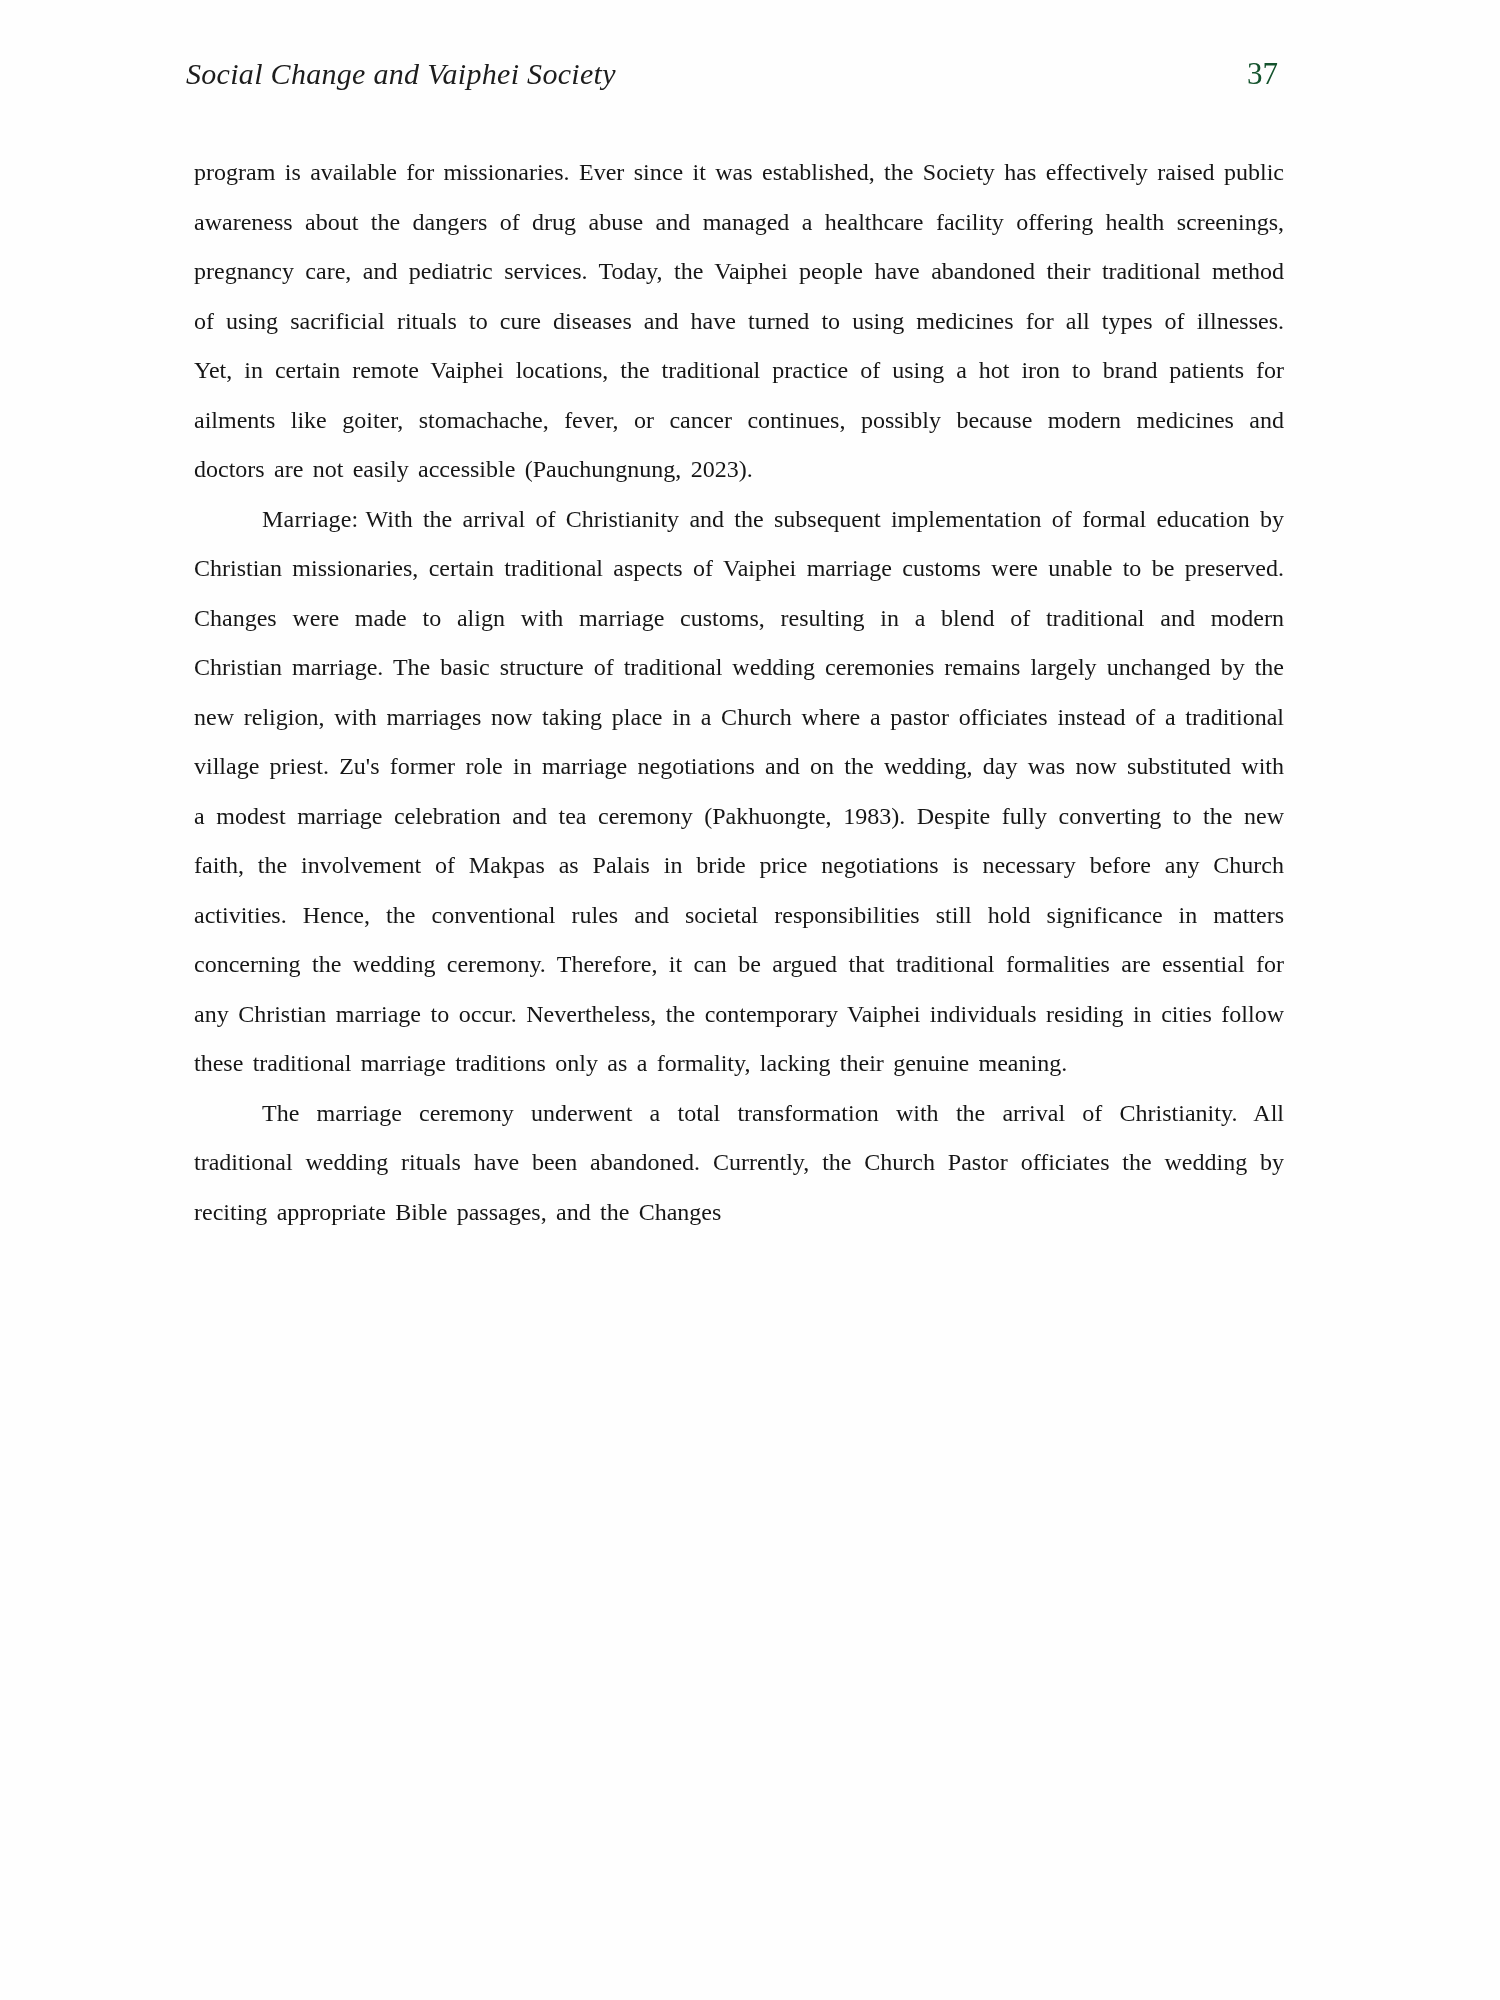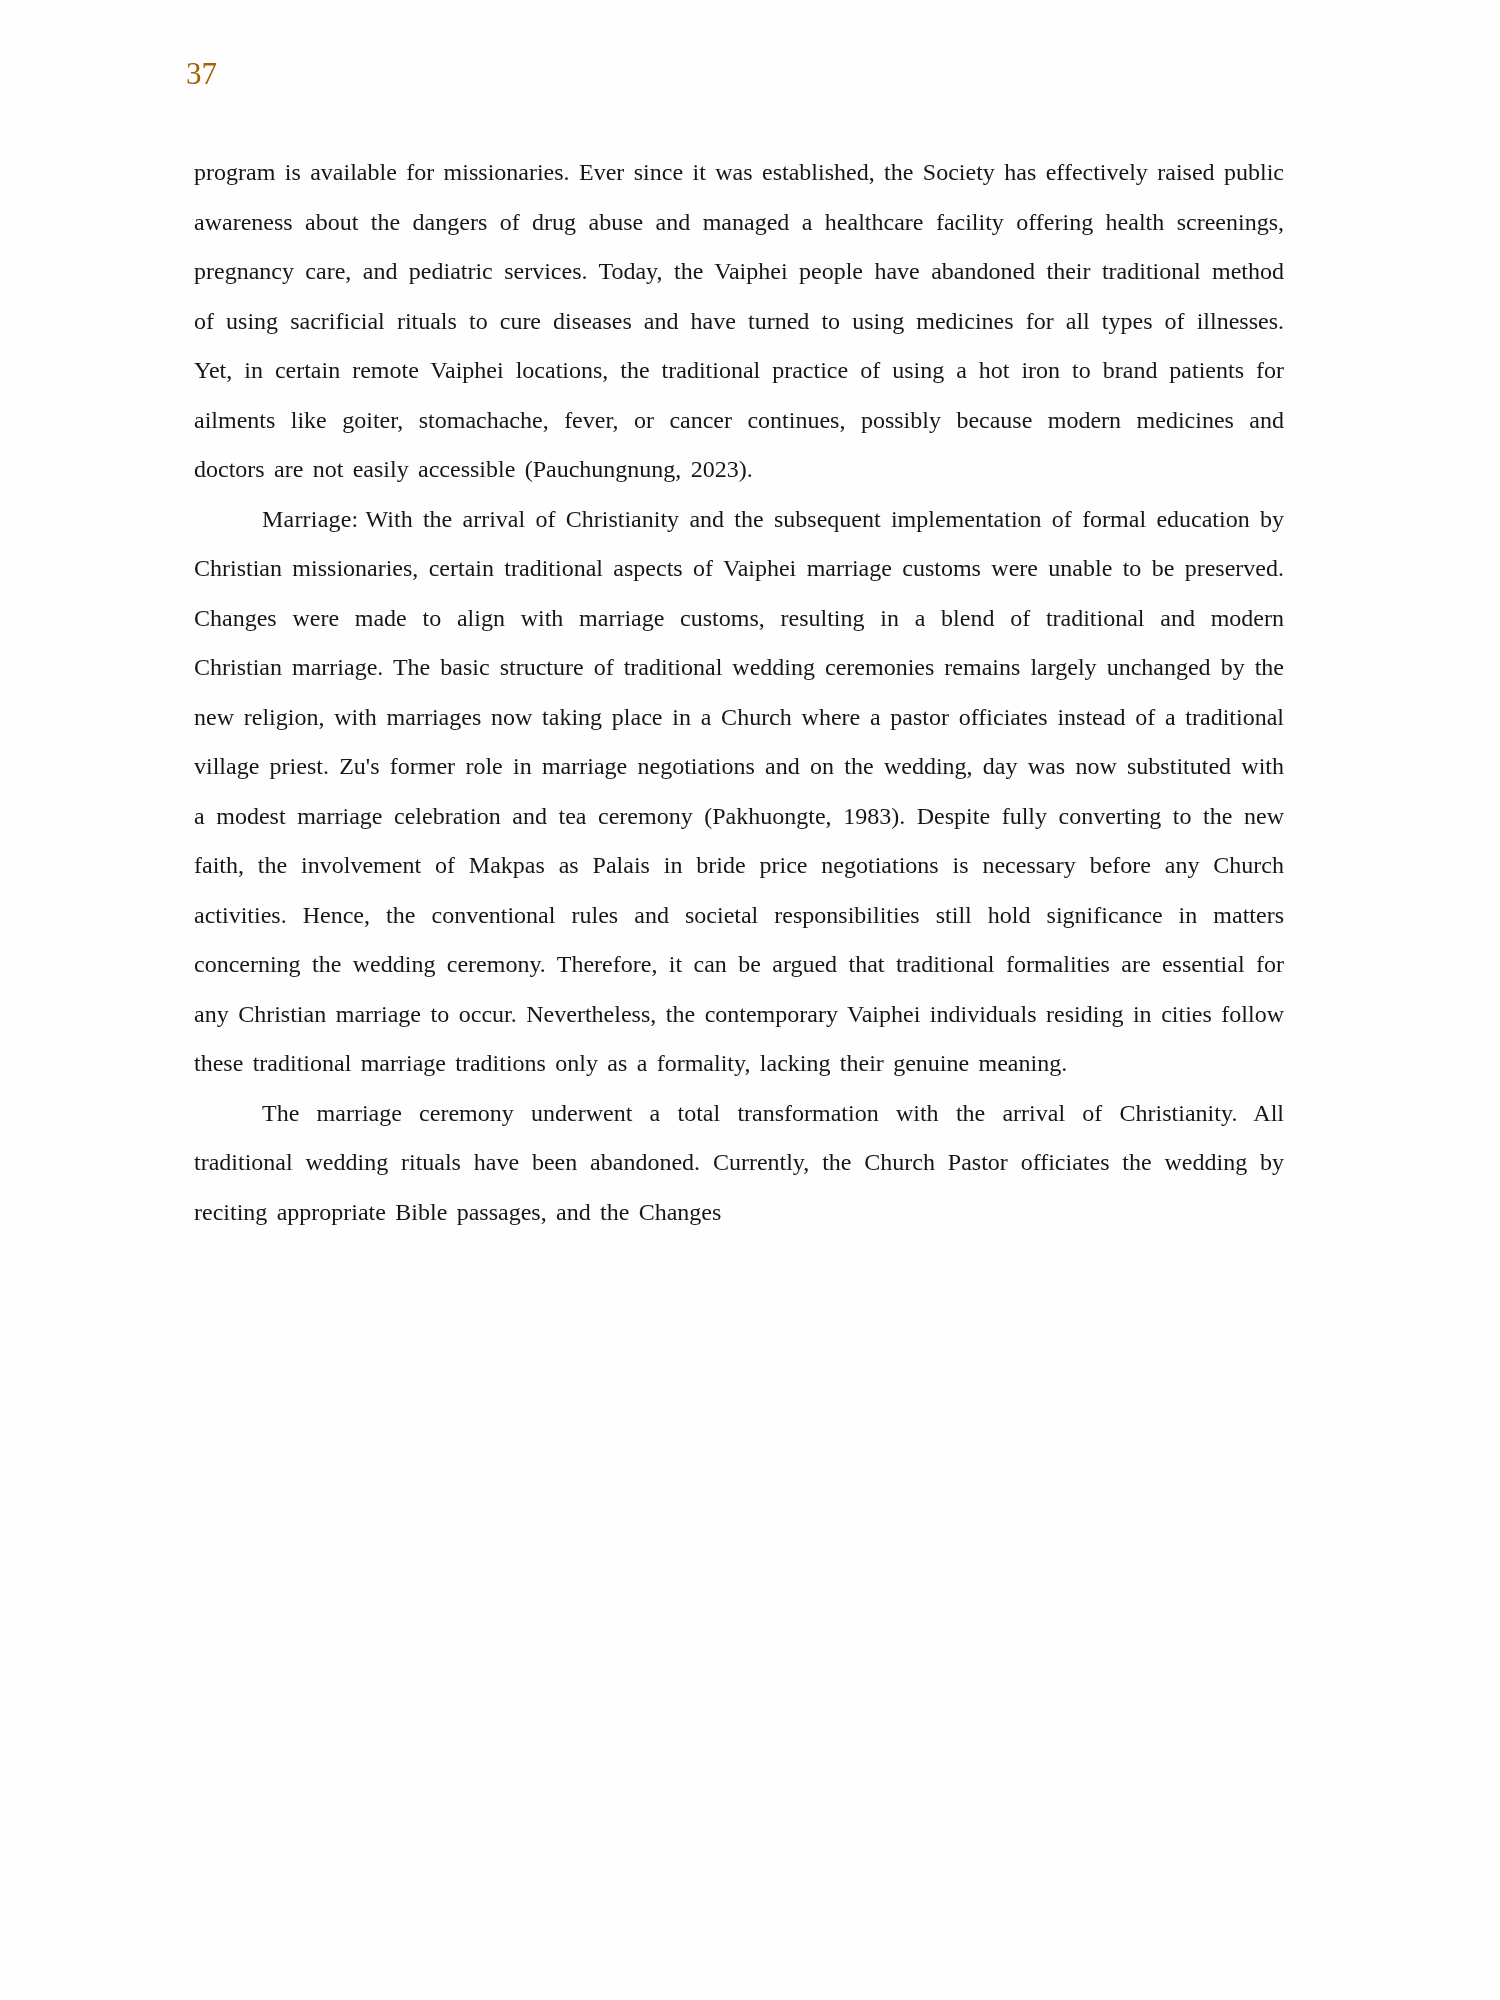--- a/index.html
+++ b/index.html
@@ -26,21 +26,21 @@
     align-items: baseline;
   }
   .running-header .title {
     font-style: italic;
     font-size: 30px;
     letter-spacing: 0.3px;
     color: #1d1d1d;
   }
   .running-header .pagenum {
     font-size: 31px;
-    color: #a16207;
+    color: #14532d;
   }
   .page-body {
     position: absolute;
     left: 186px;
     top: 148px;
     width: 1090px;
     font-size: 24px;
     line-height: 49.5px;
     text-align: justify;
     word-spacing: 0.14em;
@@ -62,20 +62,21 @@
   .lead:empty {
     padding-right: 0;
   }
 </style>
 </head>
 <body>
 
 <div class="page">
 
   <div class="running-header">
+    <span class="title">Social Change and Vaiphei Society</span>
     <span class="pagenum">37</span>
   </div>
 
   <div class="page-body">
 
     <p><span class="lead"></span><span>program is available for missionaries. Ever since it was established, the Society has effectively raised public awareness about the dangers of drug abuse and managed a healthcare facility offering health screenings, pregnancy care, and pediatric services. Today, the Vaiphei people have abandoned their traditional method of using sacrificial rituals to cure diseases and have turned to using medicines for all types of illnesses. Yet, in certain remote Vaiphei locations, the traditional practice of using a hot iron to brand patients for ailments like goiter, stomachache, fever, or cancer continues, possibly because modern medicines and doctors are not easily accessible (Pauchungnung, 2023).</span></p>
 
     <p class="indent"><span class="lead">Marriage:</span><span>With the arrival of Christianity and the subsequent implementation of formal education by Christian missionaries, certain traditional aspects of Vaiphei marriage customs were unable to be preserved. Changes were made to align with marriage customs, resulting in a blend of traditional and modern Christian marriage. The basic structure of traditional wedding ceremonies remains largely unchanged by the new religion, with marriages now taking place in a Church where a pastor officiates instead of a traditional village priest. Zu's former role in marriage negotiations and on the wedding, day was now substituted with a modest marriage celebration and tea ceremony (Pakhuongte, 1983). Despite fully converting to the new faith, the involvement of Makpas as Palais in bride price negotiations is necessary before any Church activities. Hence, the conventional rules and societal responsibilities still hold significance in matters concerning the wedding ceremony. Therefore, it can be argued that traditional formalities are essential for any Christian marriage to occur. Nevertheless, the contemporary Vaiphei individuals residing in cities follow these traditional marriage traditions only as a formality, lacking their genuine meaning.</span></p>
 
     <p class="indent"><span class="lead"></span><span>The marriage ceremony underwent a total transformation with the arrival of Christianity. All traditional wedding rituals have been abandoned. Currently, the Church Pastor officiates the wedding by reciting appropriate Bible passages, and the Changes</span></p>

